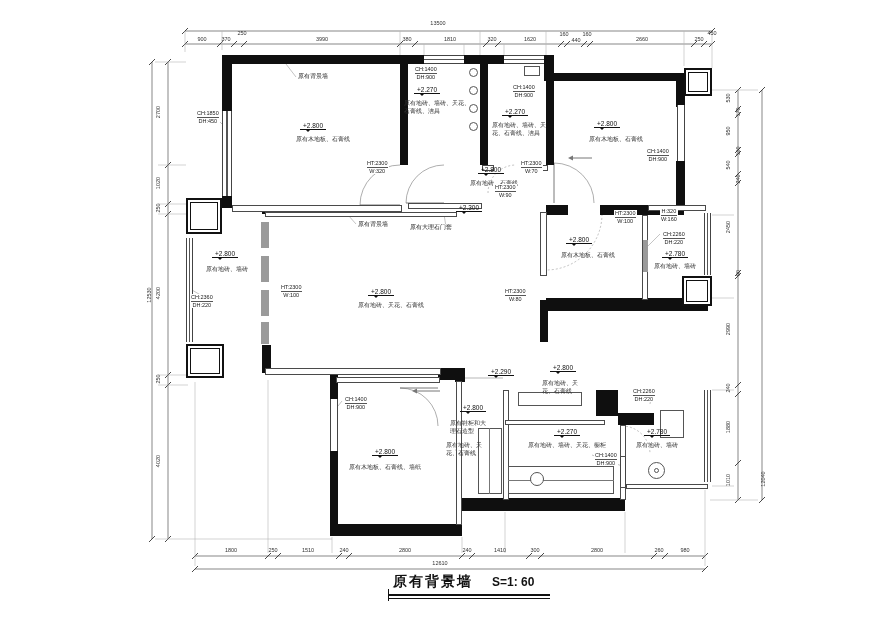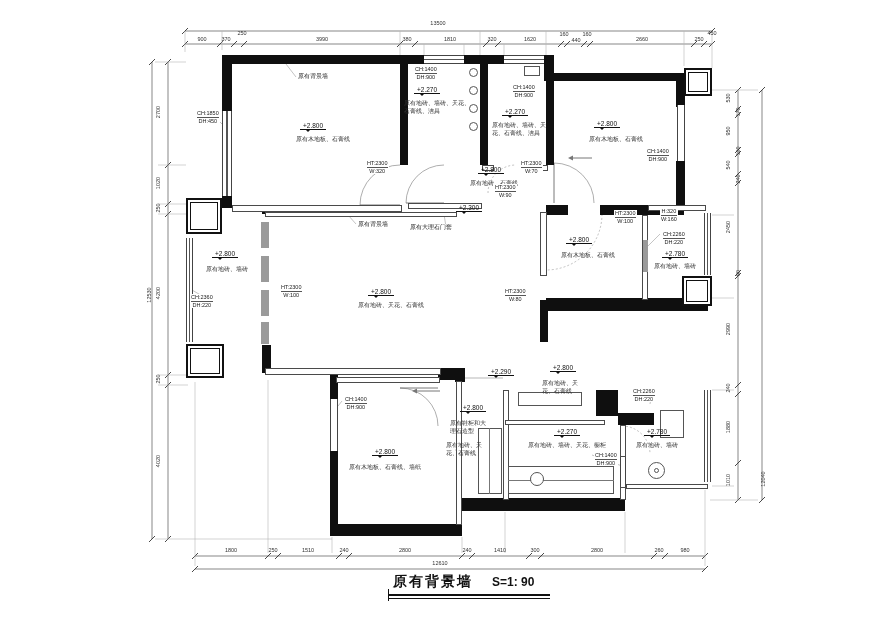--- a/index.html
+++ b/index.html
@@ -394,17 +394,17 @@
       <span class="b">DH:220</span>
     </div>
 
   <span class="ann" style="left:298px;top:73px">原有背景墙</span>
   <span class="ann" style="left:358px;top:221px">原有背景墙</span>
   <span class="ann" style="left:410px;top:224px">原有大理石门套</span>
   <span class="lvl" style="left:456px;top:204px">+2.300</span>
   <span class="lvl" style="left:488px;top:368px">+2.290</span>
 
   <span class="ttl" style="left:393px;top:573px">原有背景墙</span>
-  <span class="scl" style="left:492px;top:575px">S=1: 90</span>
+  <span class="scl" style="left:492px;top:575px">S=1: 60</span>
   <div class="abs" style="left:388px;top:594px;width:162px;height:2px;background:#111"></div>
   <div class="abs" style="left:388px;top:598px;width:162px;height:1px;background:#111"></div>
   <div class="abs" style="left:388px;top:589px;width:1px;height:12px;background:#111"></div>
 </div>
 
 </body></html>

